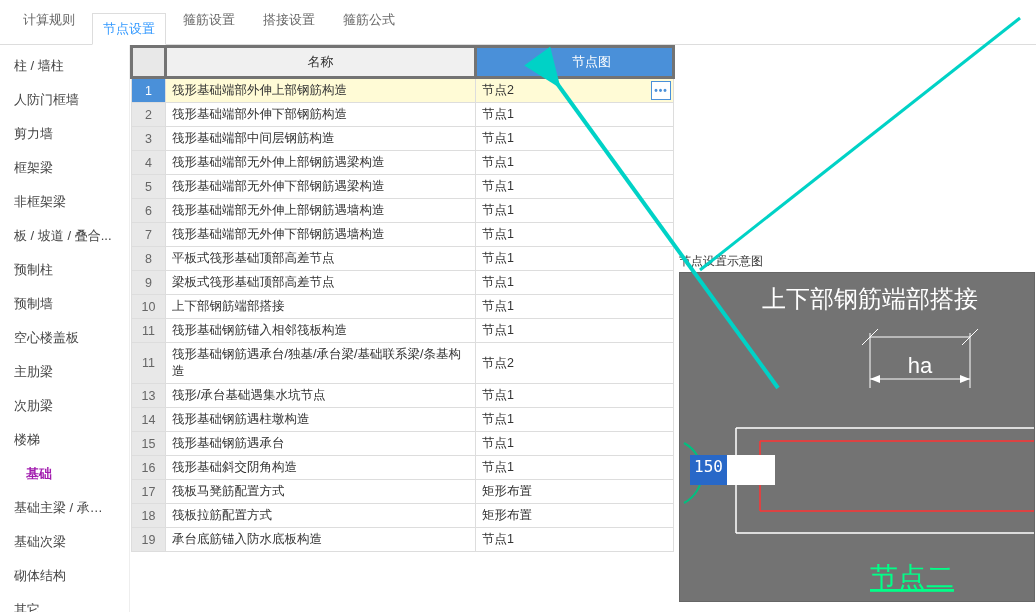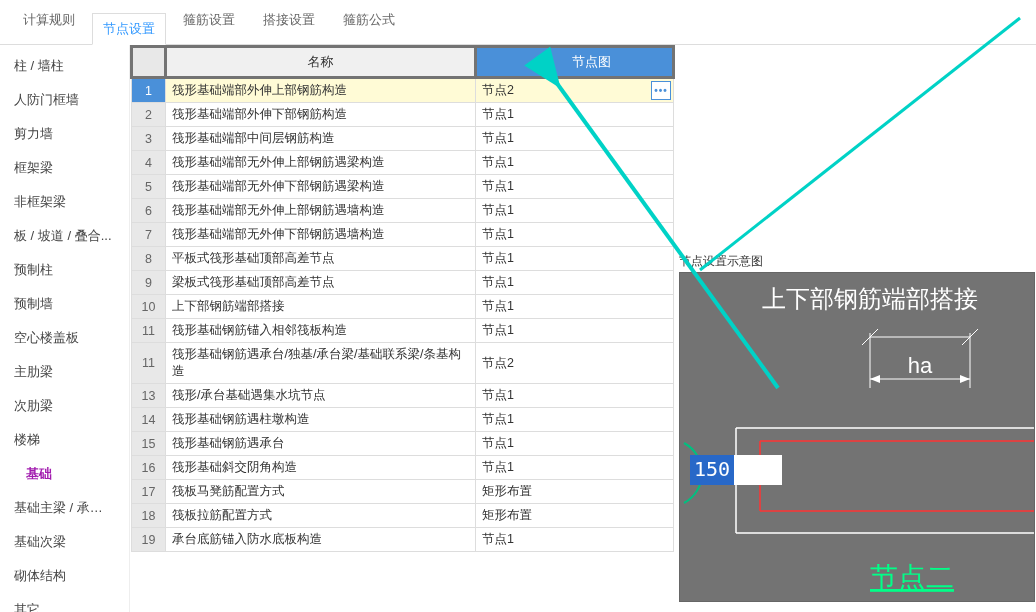--- a/index.html
+++ b/index.html
@@ -203,21 +203,21 @@
           <line x1="80" y1="168" x2="356" y2="168" stroke="#f33" stroke-width="1.5"></line>
           <line x1="80" y1="168" x2="80" y2="238" stroke="#f33" stroke-width="1.5"></line>
           <line x1="80" y1="238" x2="356" y2="238" stroke="#f33" stroke-width="1.5"></line>
 
           <path d="M4,170 A34,34 0 0 1 4,230" fill="none" stroke="#00c080" stroke-width="2"></path>
 
           <text x="232" y="314" fill="#0f8" font-size="28" text-anchor="middle" text-decoration="underline">节点二</text>
         </svg>
         
         <div style="position:absolute;left:10px;top:182px;display:flex;">
-          <span style="background:#2868c8;color:#fff;font-size:20px;padding:2px 4px;font-family:monospace;">150</span>
+          <span style="background:#2868c8;color:#fff;font-size:16px;padding:2px 4px;font-family:monospace;">150</span>
           <span style="background:#fff;width:48px;height:30px;"></span>
         </div>
       </div>
     </div>
   </div>
 </div>
 
 <svg class="annot" width="1036" height="612">
   <defs>
     <marker id="arrh" markerWidth="12" markerHeight="12" refX="2" refY="5" orient="auto">

